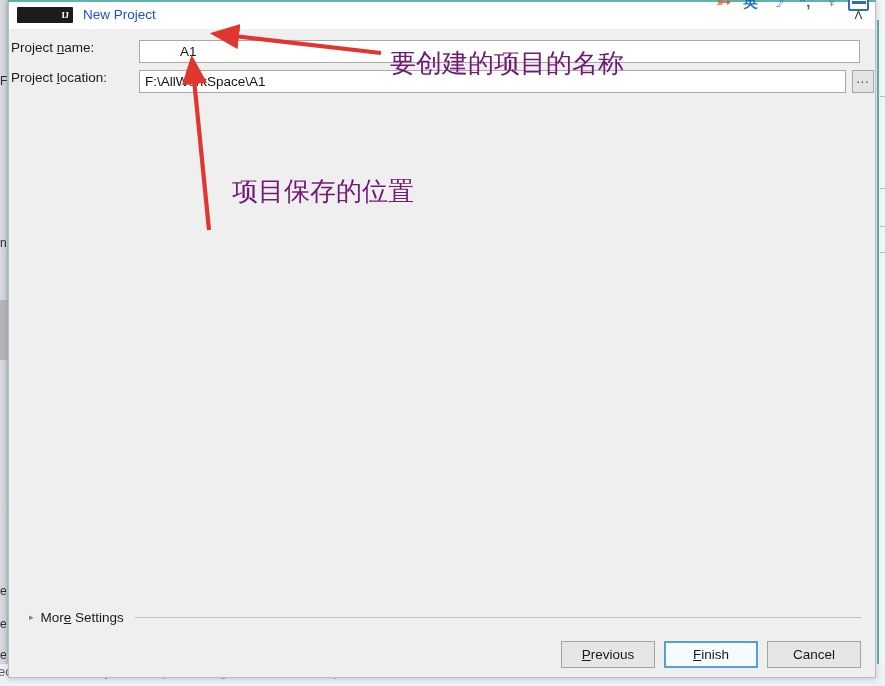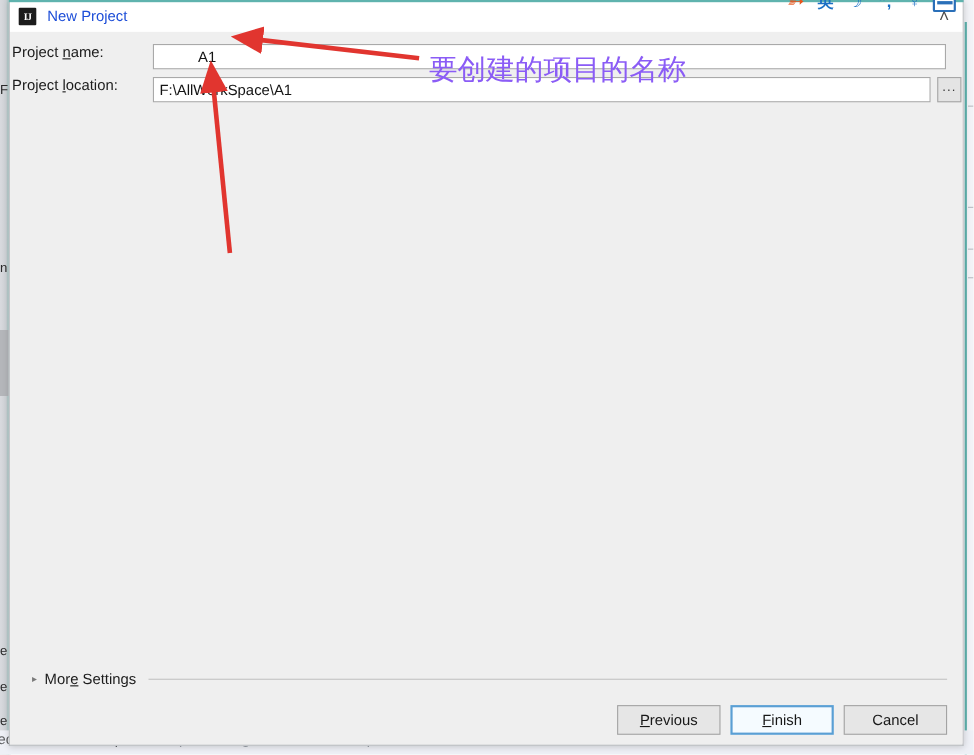--- a/index.html
+++ b/index.html
@@ -166,20 +166,21 @@
     color: #ffffff;
     font-size: 9px;
     font-weight: bold;
     font-family: "Liberation Serif", serif;
     display: flex;
     align-items: center;
     justify-content: center;
     letter-spacing: -0.5px;
     border-radius: 1px;
     flex: 0 0 auto;
+    padding-left: 40px;
   }
   #title-text {
     margin-left: 10px;
     font-size: 13.5px;
     color: #1d4ed8;
   }
 
   #dialog-body {
     position: relative;
     height: 647px;
@@ -308,21 +309,21 @@
   
   #annotations {
     position: absolute;
     left: 0; top: 0;
     width: 885px; height: 686px;
     z-index: 35;
     pointer-events: none;
   }
   .anno-text {
     position: absolute;
-    color: #8b5cf6;
+    color: #701a75;
     font-family: "DejaVu Sans", "Liberation Sans", sans-serif;
     white-space: nowrap;
   }
   #anno-text-name {
     left: 390px;
     top: 46px;
     font-size: 26px;
   }
   #anno-text-location {
     left: 232px;
@@ -411,13 +412,14 @@
       </marker>
     </defs>
 
     <line x1="381" y1="53" x2="234" y2="36" stroke="#e1352f" stroke-width="4.2" marker-end="url(#arrowhead)"></line>
 
     <line x1="209" y1="230" x2="194" y2="79" stroke="#e1352f" stroke-width="4.2" marker-end="url(#arrowhead)"></line>
   </svg>
 
   <div class="anno-text" id="anno-text-name">要创建的项目的名称</div>
 
+  <div class="anno-text" id="anno-text-location">项目保存的位置</div>
 </div>
 
 </body></html>

